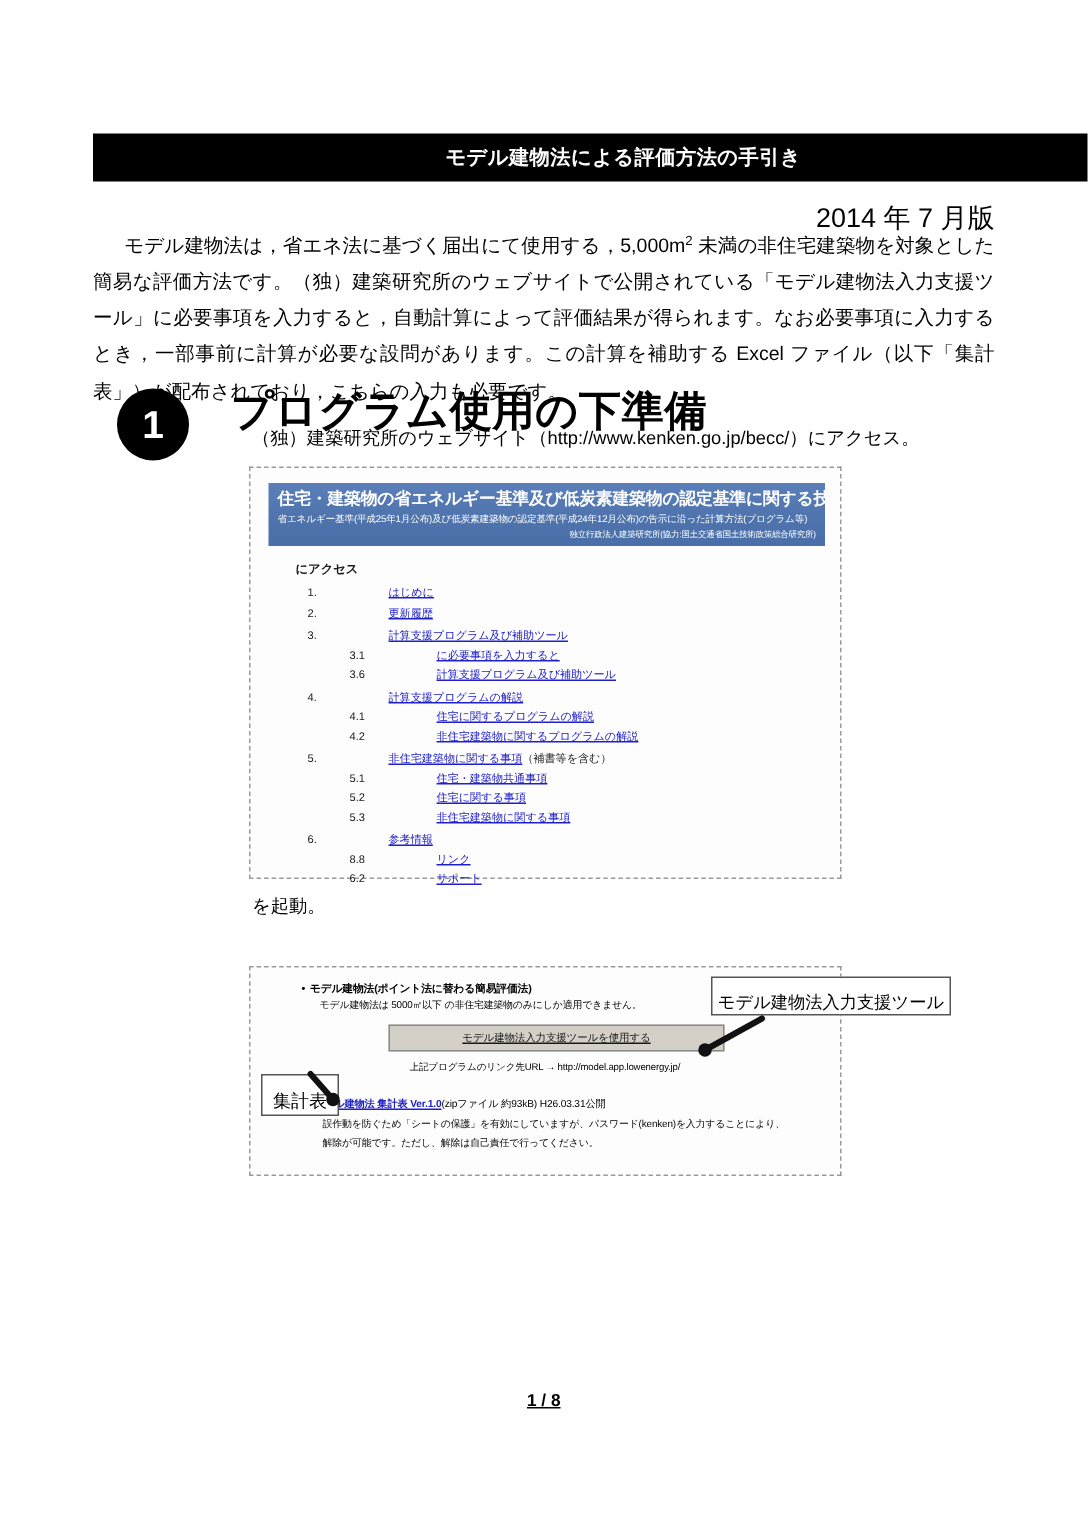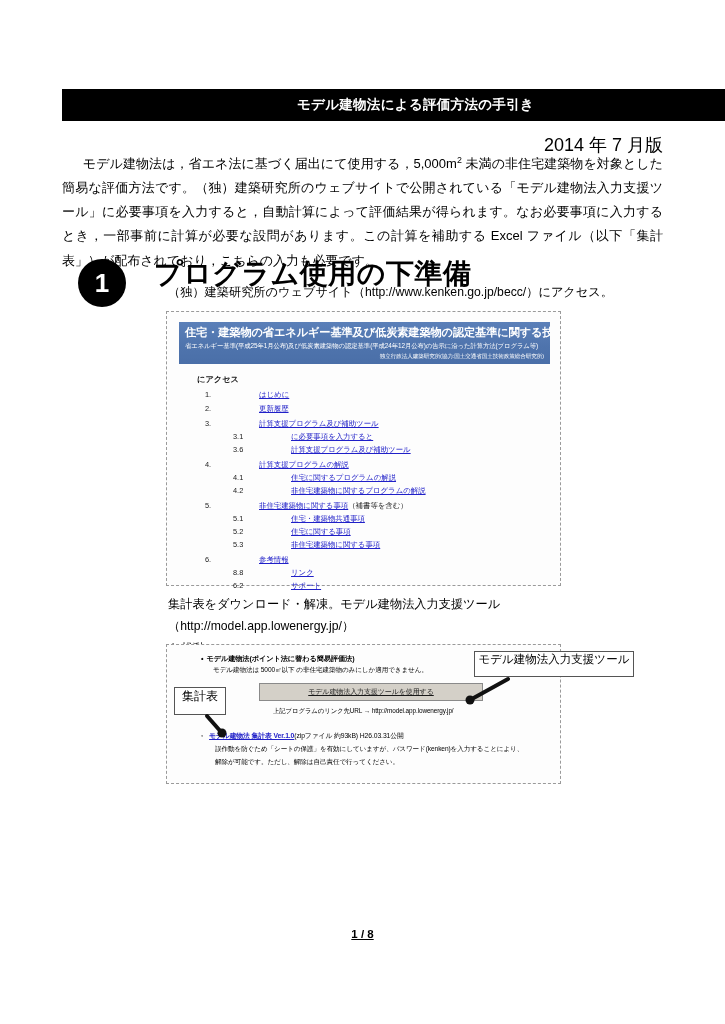--- a/index.html
+++ b/index.html
@@ -279,28 +279,28 @@
     white-space: nowrap;
     letter-spacing: -0.1px;
   }
 
   
   .callout {
     position: absolute;
     border: 1px solid #555555;
     background: #ffffff;
     display: flex;
-    align-items: flex-start;
+    align-items: flex-end;
     justify-content: center;
     box-sizing: border-box;
     z-index: 5;
   }
   .callout-left {
     left: 174px;
-    top: 687px;
+    top: 716px;
     width: 52px;
     height: 28px;
     font-size: 12px;
   }
   .callout-right {
     left: 474px;
     top: 651px;
     width: 160px;
     height: 26px;
     font-size: 11.5px;
@@ -418,21 +418,20 @@
           </div>
           <div class="toc-row lvl2">
             <span class="toc-num">6.2</span>
             <span class="toc-link">サポート</span>
           </div>
         </div>
     </div>
   </div>
 
   <div class="mid-para">
-    <p>集計表をダウンロード・解凍。モデル建物法入力支援ツール（http://model.app.lowenergy.jp/）</p>
     <p>を起動。</p>
   </div>
 
   <div class="shot shot-2">
     <div class="s2-bullet">モデル建物法(ポイント法に替わる簡易評価法)</div>
     <div class="s2-bullet-sub">モデル建物法は 5000㎡以下 の非住宅建築物のみにしか適用できません。</div>
 
     <div class="s2-button">
       <span class="lbl">モデル建物法入力支援ツールを使用する</span>
     </div>

